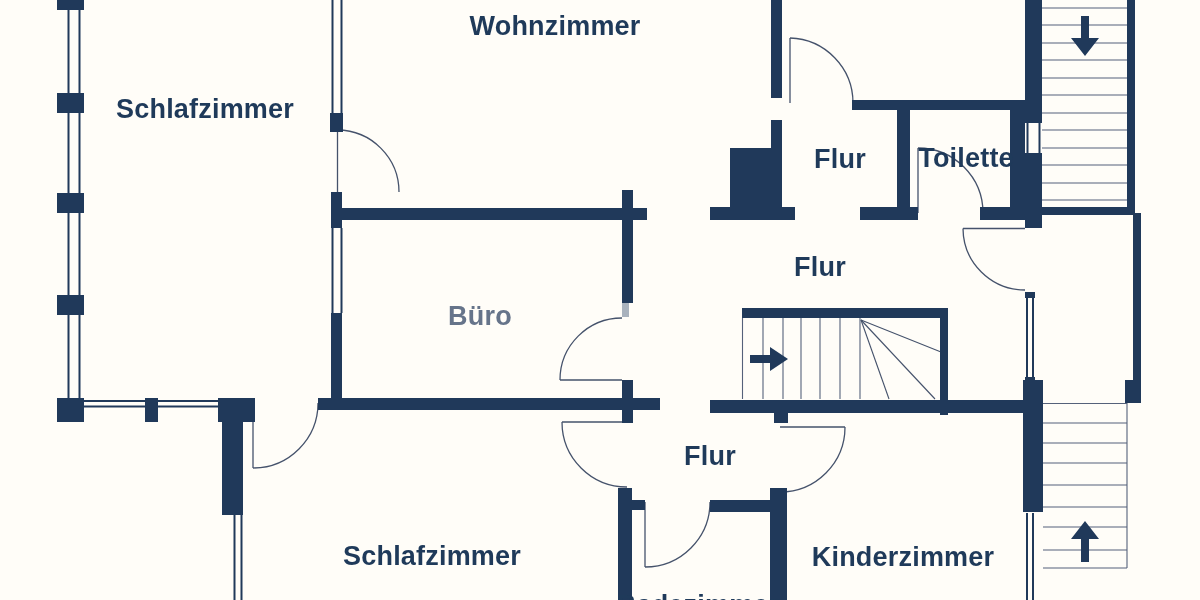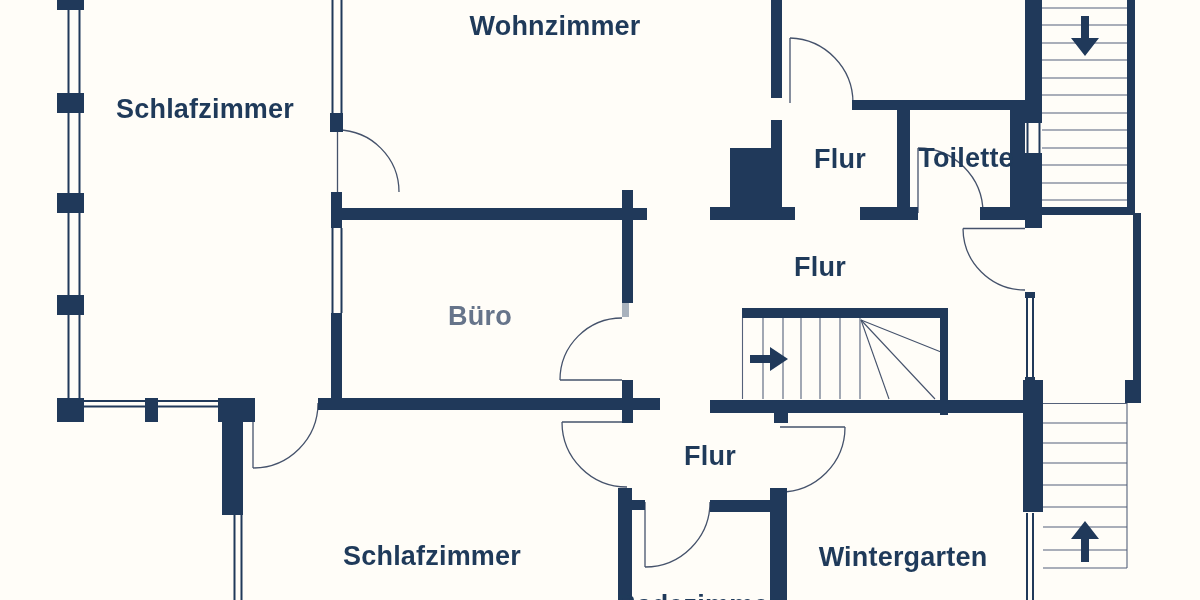--- a/index.html
+++ b/index.html
@@ -195,15 +195,15 @@
   </div>
 
   <span class="lbl" style="left:205px;top:109px">Schlafzimmer</span>
   <span class="lbl" style="left:555px;top:26px">Wohnzimmer</span>
   <span class="lbl" style="left:840px;top:159px">Flur</span>
   <span class="lbl" style="left:966px;top:158px">Toilette</span>
   <span class="lbl muted" style="left:480px;top:316px">Büro</span>
   <span class="lbl" style="left:820px;top:267px">Flur</span>
   <span class="lbl" style="left:710px;top:456px">Flur</span>
   <span class="lbl" style="left:432px;top:556px">Schlafzimmer</span>
-  <span class="lbl" style="left:903px;top:557px">Wintergarten</span>
+  <span class="lbl" style="left:903px;top:557px">Kinderzimmer</span>
   <span class="lbl" style="left:698px;top:605px">Badezimmer</span>
 </div>
 
 </body></html>

